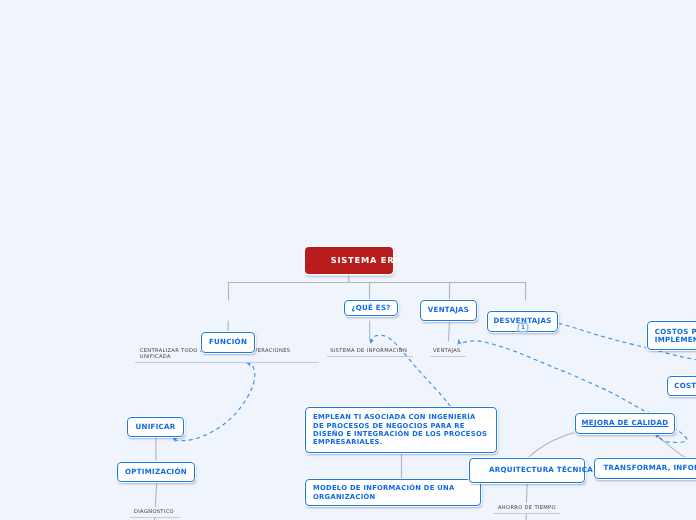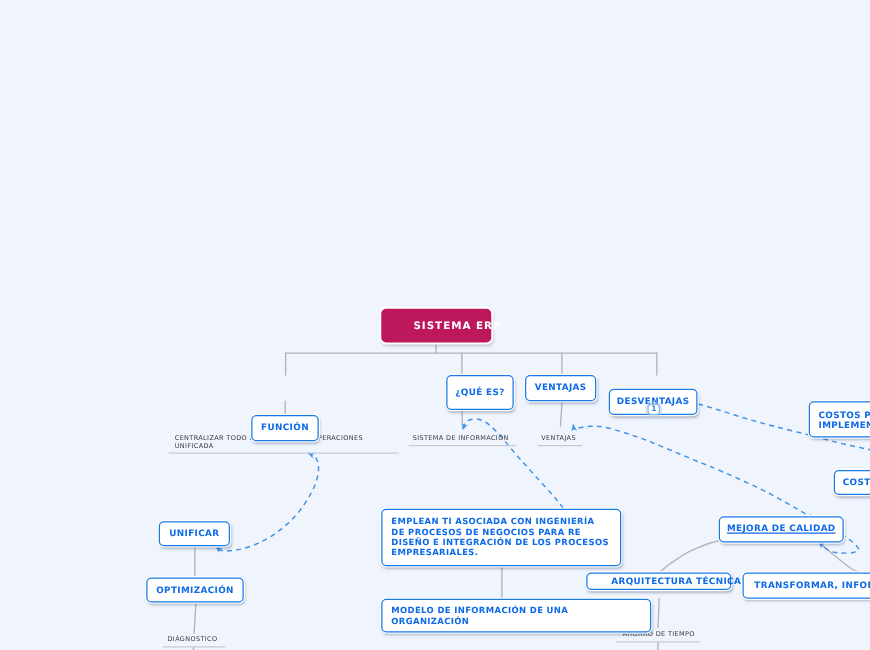--- a/index.html
+++ b/index.html
@@ -11,21 +11,21 @@
   #stage{position:relative;width:696px;height:520px;}
   svg.layer{position:absolute;left:0;top:0;width:696px;height:520px;overflow:visible;}
   #treelinks{z-index:1;}
   #dashlinks{z-index:2;}
   .node{position:absolute;box-sizing:border-box;background:#ffffff;border:1.75px solid #1a7be6;
         border-radius:4px;color:#0e6ae8;font-weight:bold;display:flex;align-items:center;
         justify-content:center;text-align:center;letter-spacing:.3px;line-height:8.35px;
         box-shadow:0 0 0 1px rgba(255,255,255,.95), 1px 1.8px 2.2px rgba(40,60,90,.34);
         z-index:3;white-space:pre;}
   .node.left{justify-content:flex-start;text-align:left;}
-  .root{background:#be185d;border:0;color:#ffffff;border-radius:4px;
+  .root{background:#b91c1c;border:0;color:#ffffff;border-radius:4px;
         letter-spacing:.8px;
         box-shadow:0 0 0 1.6px #ffffff, 1px 2.5px 2.8px rgba(40,60,90,.26);padding-left:34px;}
   .lbl{position:absolute;color:#3a3a3a;font-weight:normal;letter-spacing:.3px;
        line-height:6.1px;z-index:2;white-space:pre-line;}
   .badge{position:absolute;box-sizing:border-box;border:1px solid #86baed;border-radius:3px;
          background:#ffffff;color:#2b7fd4;display:flex;align-items:center;justify-content:center;
          font-size:6px;font-weight:bold;z-index:3;box-shadow:0 0 0 1.6px rgba(166,203,240,.45);}
 </style>
 </head>
 <body>
@@ -58,32 +58,32 @@
       <path d="M0,0 L-5.4,2.25 L-3.9,-0.1 L-5.4,-2.45 Z" fill="#3d92e8" transform="translate(370.1,344) rotate(109.50)"></path>
       <path d="M458.70,339.50 C458.87,340.67 458.32,342.55 459.20,343.00 C460.08,343.45 461.87,342.53 464.00,342.20 C466.13,341.87 468.82,341.10 472.00,341.00 C475.18,340.90 478.38,340.70 483.10,341.60 C487.82,342.50 494.55,344.60 500.30,346.40 C506.05,348.20 511.55,350.10 517.60,352.40 C523.65,354.70 530.00,357.47 536.60,360.20 C543.20,362.93 551.02,366.25 557.20,368.80 C563.38,371.35 565.05,371.72 573.70,375.50 C582.35,379.28 599.08,386.58 609.10,391.50 C619.12,396.42 627.27,401.37 633.80,405.00 C640.33,408.63 643.47,410.53 648.30,413.30" fill="none" stroke="#3d92e8" stroke-width="1.15" stroke-dasharray="4 3.4"></path>
       <path d="M0,0 L-5.4,2.25 L-3.9,-0.1 L-5.4,-2.45 Z" fill="#3d92e8" transform="translate(458.7,339.5) rotate(-98.13)"></path>
       <path d="M647.80,411.80 C652.20,414.40 656.80,417.00 661.00,419.60 C665.20,422.20 669.50,425.07 673.00,427.40 C676.50,429.73 679.67,431.57 682.00,433.60 C684.33,435.63 686.92,438.20 687.00,439.60 C687.08,441.00 684.75,441.53 682.50,442.00 C680.25,442.47 676.67,442.63 673.50,442.40 C670.33,442.17 666.65,442.10 663.50,440.60 C660.35,439.10 657.57,435.80 654.60,433.40" fill="none" stroke="#3d92e8" stroke-width="1.15" stroke-dasharray="4 3.4"></path>
       <path d="M0,0 L-5.4,2.25 L-3.9,-0.1 L-5.4,-2.45 Z" fill="#3d92e8" transform="translate(654.6,433.4) rotate(-141.03)"></path>
       <path d="M551.40,321.80 C554.27,322.40 556.07,322.57 560.00,323.60 C563.93,324.63 569.00,326.17 575.00,328.00 C581.00,329.83 588.50,332.40 596.00,334.60 C603.50,336.80 611.33,338.93 620.00,341.20 C628.67,343.47 639.33,345.98 648.00,348.20 C656.67,350.42 664.00,352.57 672.00,354.50 C680.00,356.43 688.00,358.03 696.00,359.80" fill="none" stroke="#3d92e8" stroke-width="1.15" stroke-dasharray="4 3.4"></path>
       <path d="M0,0 L-5.4,2.25 L-3.9,-0.1 L-5.4,-2.45 Z" fill="#3d92e8" transform="translate(551.4,321.8) rotate(-168.18)"></path>
     </svg>
 <div class="node root" style="left: 305px; top: 247px; width: 88px; height: 27px; font-size: 8.25px; letter-spacing: 0.8px;"><span>SISTEMA ERP</span></div>
     <div class="node" style="left: 201px; top: 300px; width: 54px; height: 21px; font-size: 7.05px; margin-top: 32px;"><span>FUNCIÓN</span></div>
-    <div class="node" style="left: 357px; top: 300px; width: 54px; height: 28px; font-size: 7.05px;"><span>¿QUÉ ES?</span></div>
+    <div class="node" style="left: 344px; top: 300px; width: 54px; height: 16px; font-size: 7.05px;"><span>¿QUÉ ES?</span></div>
     <div class="node" style="left: 420px; top: 300px; width: 57px; height: 21px; font-size: 7.05px;"><span>VENTAJAS</span></div>
     <div class="node" style="left: 487px; top: 311px; width: 71px; height: 21px; font-size: 7.05px;"><span>DESVENTAJAS</span></div>
     <div class="node" style="left: 127px; top: 417px; width: 57px; height: 20px; font-size: 7.05px;"><span>UNIFICAR</span></div>
     <div class="node left" style="left: 305px; top: 407px; width: 192px; height: 46px; font-size: 6.75px; padding: 0px 7px;"><span>EMPLEAN TI ASOCIADA CON INGENIERÍA
 DE PROCESOS DE NEGOCIOS PARA RE
 DISEÑO E INTEGRACIÓN DE LOS PROCESOS
 EMPRESARIALES.</span></div>
     <div class="node" style="left: 117px; top: 462px; width: 78px; height: 20px; font-size: 7.05px;"><span>OPTIMIZACIÓN</span></div>
-    <div class="node left" style="left: 305px; top: 479px; width: 216px; height: 27px; font-size: 6.75px; padding: 0px 7px;"><span>MODELO DE INFORMACIÓN DE UNA
+    <div class="node left" style="left: 305px; top: 479px; width: 176px; height: 27px; font-size: 6.75px; padding: 0px 7px;"><span>MODELO DE INFORMACIÓN DE UNA
 ORGANIZACIÓN</span></div>
-    <div class="node" style="left: 469px; top: 458px; width: 116px; height: 14px; font-size: 7.05px; padding-left: 28px;"><span>ARQUITECTURA TÉCNICA</span></div>
+    <div class="node" style="left: 469px; top: 458px; width: 116px; height: 25px; font-size: 7.05px; padding-left: 28px;"><span>ARQUITECTURA TÉCNICA</span></div>
     <div class="node" style="left: 575px; top: 413px; width: 100px; height: 21px; font-size: 7.05px; text-decoration: underline;"><span>MEJORA DE CALIDAD</span></div>
     <div class="node left" style="left: 593.8px; top: 457.6px; width: 118px; height: 21px; font-size: 7.05px; padding: 0px 8.7px;"><span>TRANSFORMAR, INFORMAR</span></div>
     <div class="node left" style="left: 646.8px; top: 321.4px; width: 110px; height: 29px; font-size: 7.05px; padding: 0px 7px;"><span>COSTOS POR
 IMPLEMENTACIÓN</span></div>
     <div class="node left" style="left: 666.7px; top: 375.8px; width: 70px; height: 20px; font-size: 7.05px; padding: 0px 6.5px;"><span>COSTO</span></div>
     <div class="lbl" style="left: 139.8px; top: 348px; font-size: 5.2px;"><span>CENTRALIZAR TODO EN UNA BASE DE OPERACIONES
 UNIFICADA</span></div>
     <div class="lbl" style="left: 135px; top: 362px; width: 184px; height: 1px; background: rgb(198, 202, 212);"></div>
     <div class="lbl" style="left: 330.2px; top: 348px; font-size: 5.2px;"><span>SISTEMA DE INFORMACIÓN</span></div>
     <div class="lbl" style="left: 326.5px; top: 355.5px; width: 86px; height: 1px; background: rgb(198, 202, 212);"></div>

